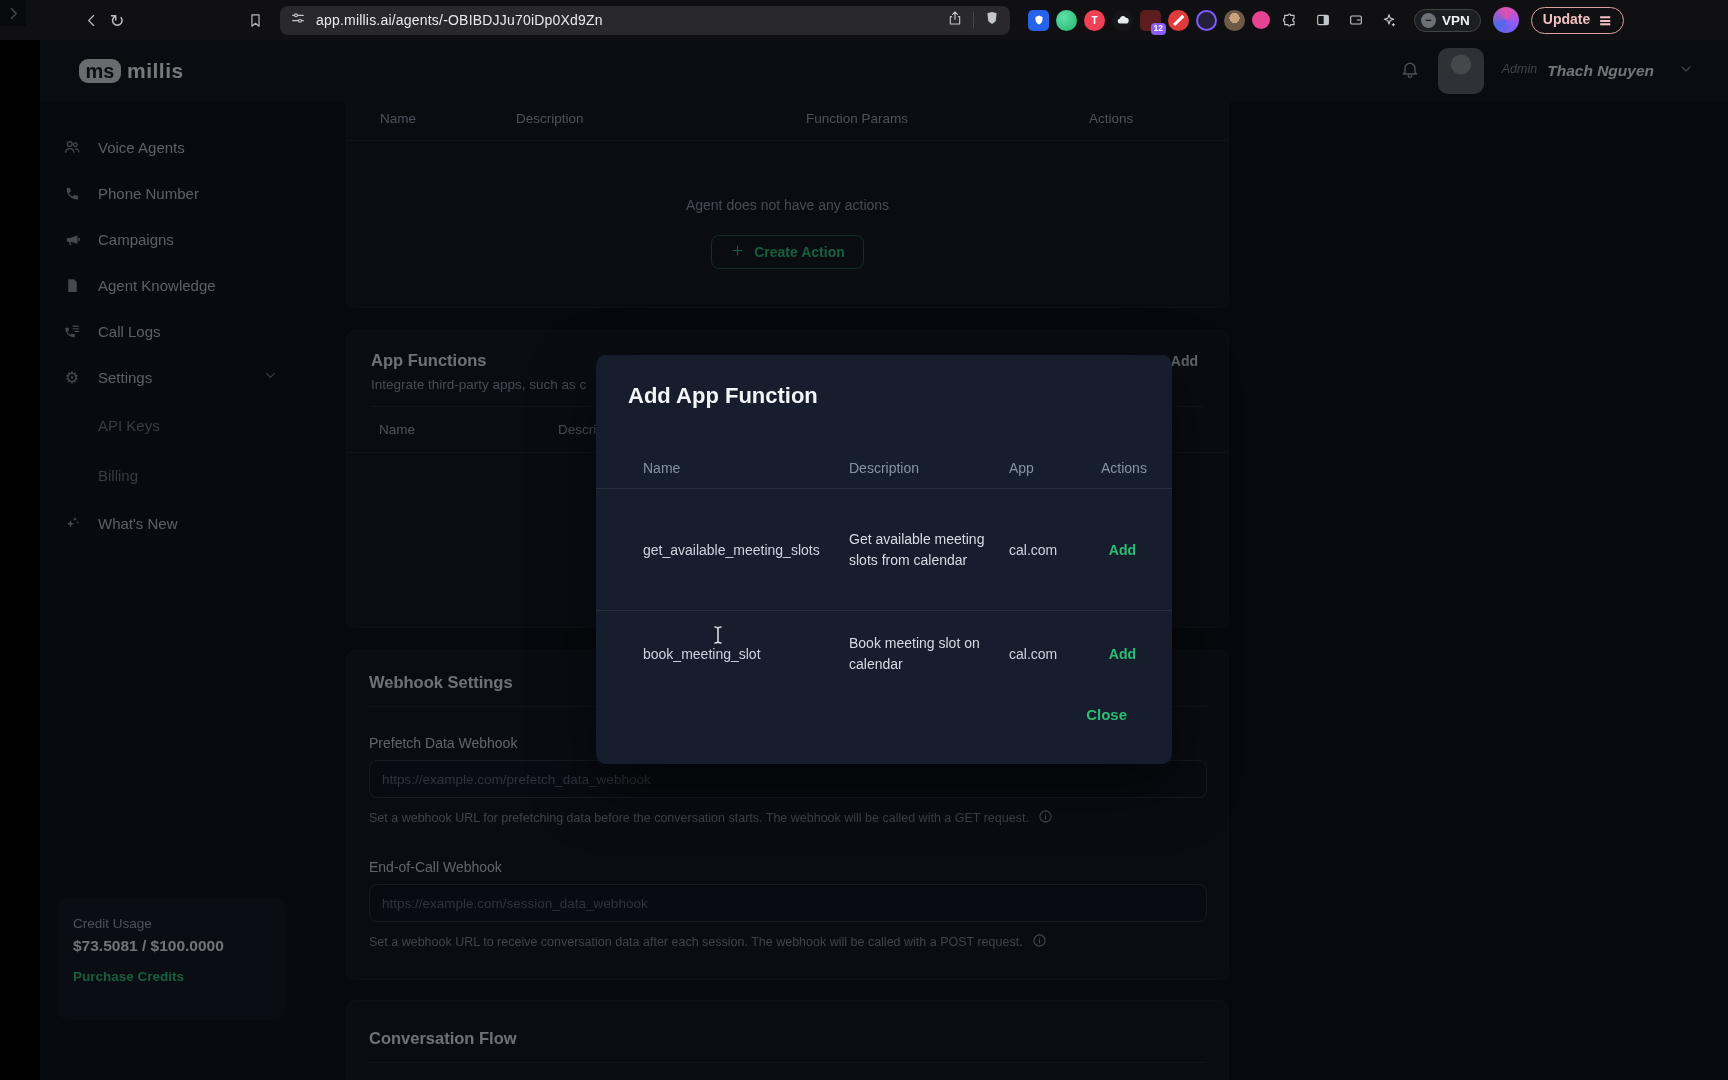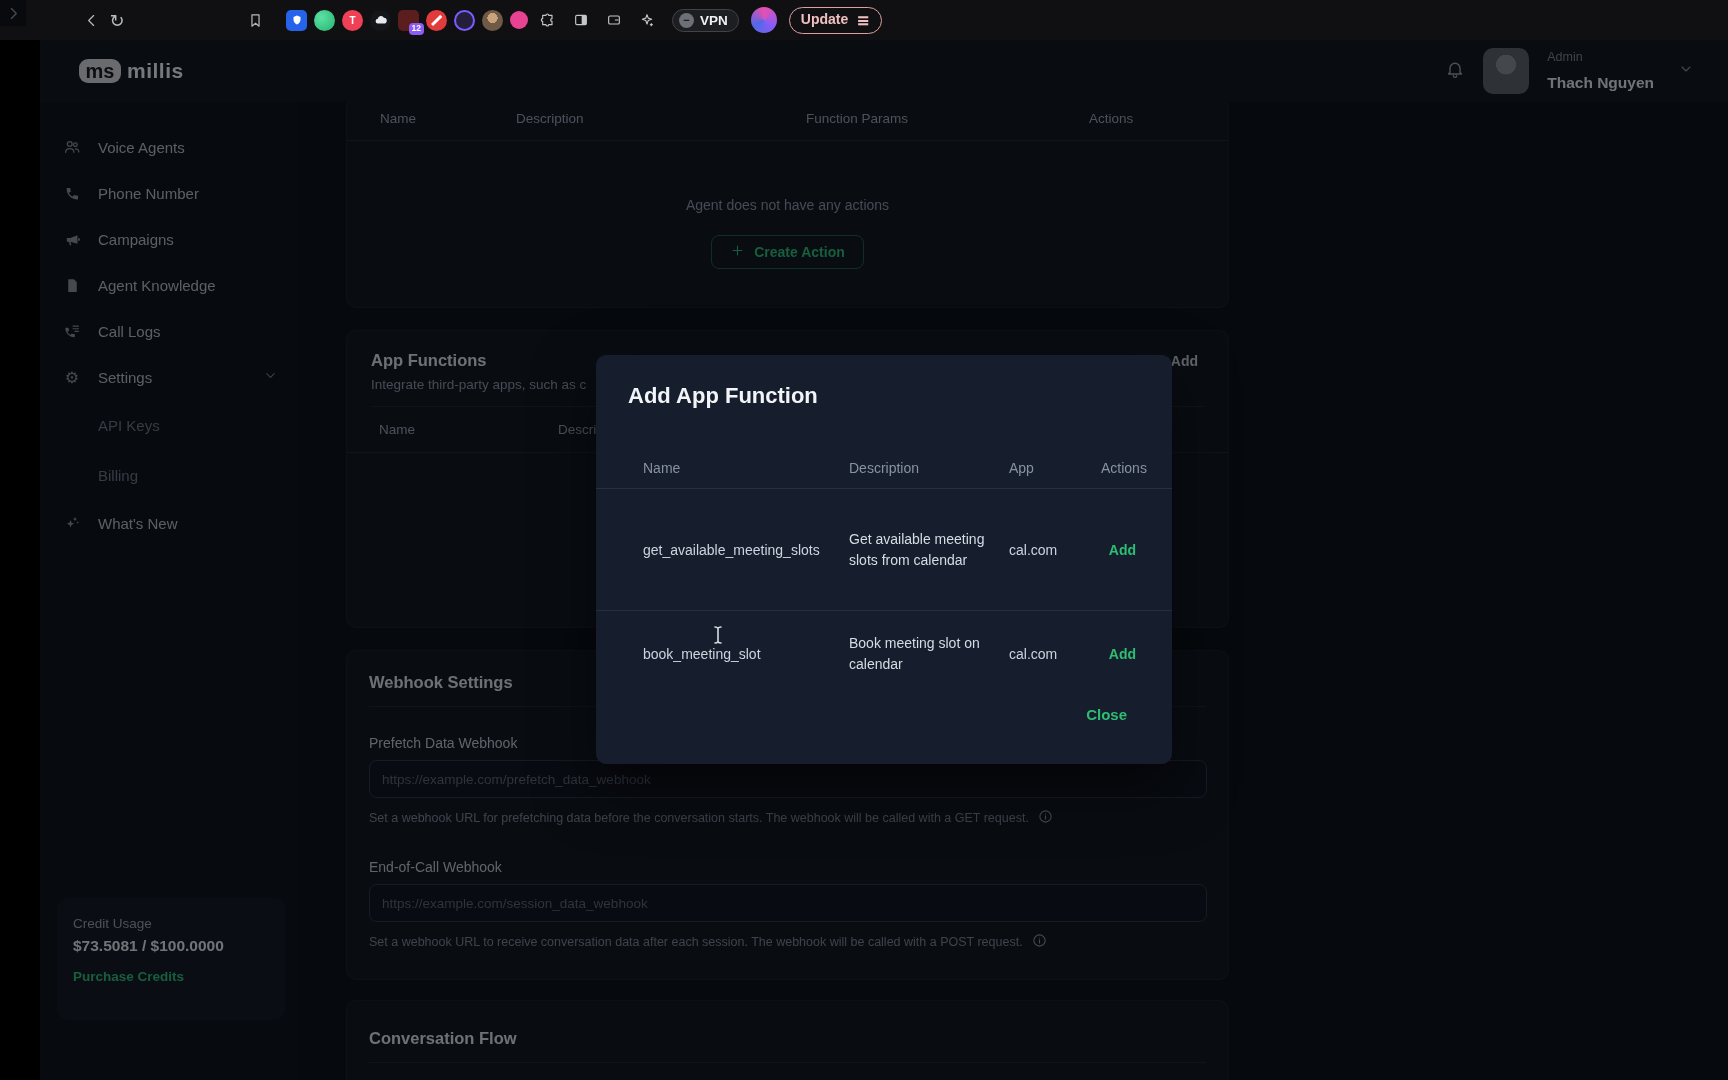--- a/index.html
+++ b/index.html
@@ -36,21 +36,21 @@
     display:flex; align-items:center; padding:0 34px 0 18px; }
   .logo { display:flex; align-items:center; gap:6px; }
   .logo-box { width:42px; height:24px; background:#d9dadc; border-radius:9px; display:flex;
     align-items:center; justify-content:center; color:#16181c; font-weight:700; font-size:20px;margin-left:21px; }
   .logo-name { color:#f2f4f6; font-weight:700; font-size:21px; letter-spacing:.5px; }
   .header-right { margin-left:auto; display:flex; align-items:center; gap:18px; }
   .bell { color:#9aa2ae; }
   .avatar { width:46px; height:46px; border-radius:10px;
     background:radial-gradient(circle at 50% 36%, #8d8f93 0 26%, #5d6167 27% 100%),
                linear-gradient(#b9bcc0,#7c8086); }
-  .user-meta { display:flex; flex-direction:column; gap:10px; }
+  .user-meta { display:flex; flex-direction:row; gap:10px;font-style:italic; }
   .user-role { color:#7e8694; font-size:12.5px; }
   .user-name { color:#e8ebef; font-size:15.5px; font-weight:600; }
   .chev { color:#8a93a0; margin-left:6px; }
 
   
   .sidebar { position:absolute; left:0; top:62px; width:258px; bottom:0; background:#0c1016; z-index:5; }
   .nav { padding-top:22px; }
   .nav-item { height:46px; display:flex; align-items:center; gap:16px; padding:0 20px 0 22px;
     color:#b9c0ca; font-size:15px; }
   .nav-item .nico { width:20px; display:flex; justify-content:center; color:#8c94a0; flex:none; }
@@ -122,20 +122,41 @@
         <path d="M9 5l7 7-7 7"></path>
       </svg>
   </div>
   <div class="nav-btn glyph" style="font-size:18px">↻</div>
   <div style="width:112px"></div>
   <div class="nav-btn">
     <svg class="ic" width="17" height="17" viewBox="0 0 24 24">
         <path d="M7 4h10v16l-5-4-5 4z"></path>
       </svg>
   </div>
+  <div class="url-bar">
+    <span style="color:#c3c6cb">
+      <svg class="ic" width="16" height="16" viewBox="0 0 24 24">
+          <circle cx="9" cy="8" r="2.2"></circle>
+          <path d="M4 8h2.5M11.5 8H20M4 16h8.5M17.5 16H20"></path>
+          <circle cx="15" cy="16" r="2.2"></circle>
+        </svg>
+    </span>
+    <span class="url-text">app.millis.ai/agents/-OBIBDJJu70iDp0Xd9Zn</span>
+    <span style="color:#c3c6cb">
+      <svg class="ic" width="16" height="16" viewBox="0 0 24 24">
+          <path d="M12 14V3M8.5 6.5L12 3l3.5 3.5M7 10H5v11h14V10h-2"></path>
+        </svg>
+    </span>
+    <span class="vdiv"></span>
+    <span style="color:#c3c6cb">
+      <svg width="16" height="16" viewBox="0 0 24 24">
+          <path fill="currentColor" d="M12 3l7 2-1.5 12L12 21l-5.5-4L5 5z"></path>
+        </svg>
+    </span>
+  </div>
 
   <div class="ext-row">
     <div class="ext ext-sq" style="background:#2563eb;display:flex;align-items:center;justify-content:center">
       <svg width="12" height="12" viewBox="0 0 24 24">
           <path fill="#fff" d="M12 3l7 3v5c0 5-3 8-7 10-4-2-7-5-7-10V6z"></path>
         </svg>
     </div>
     <div class="ext" style="background:radial-gradient(circle at 35% 35%,#5fe0a8,#23b46b)"></div>
     <div class="ext" style="background:#ef4056;color:#fff;display:flex;align-items:center;justify-content:center;font-size:10px;font-weight:700">T</div>
     <div class="ext" style="background:#15161a;display:flex;align-items:center;justify-content:center">

